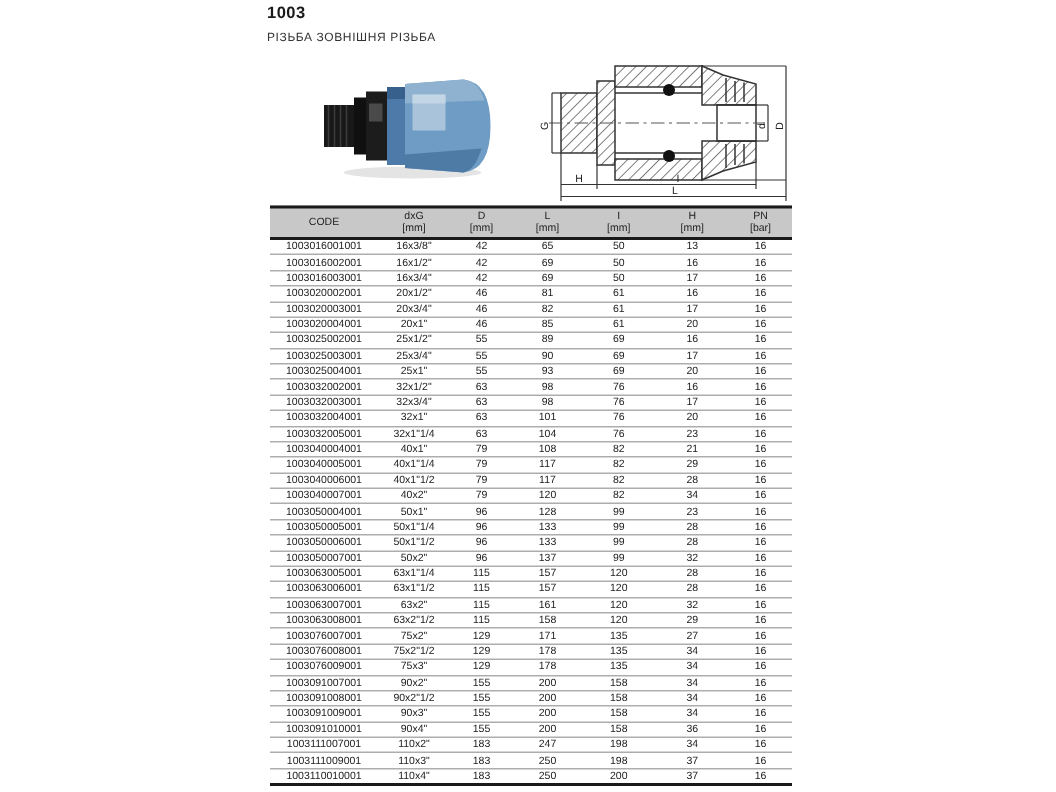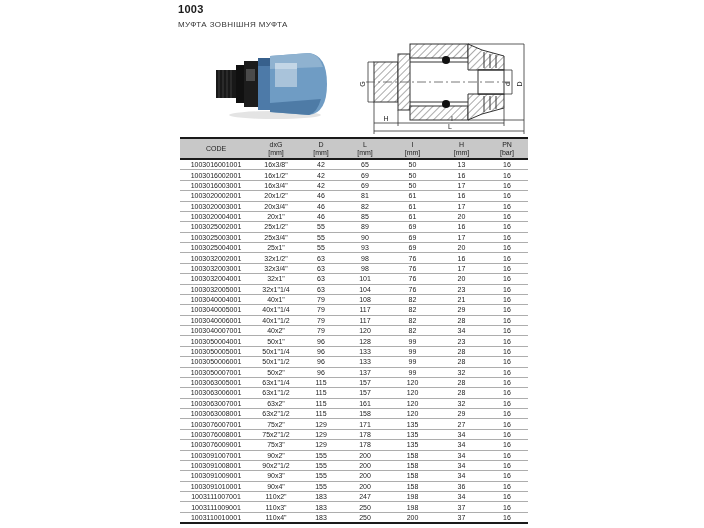--- a/index.html
+++ b/index.html
@@ -42,21 +42,21 @@
   .c4{width:49px} .c5{width:49px} .c6{width:42px}
 
   svg text { font-family:"Liberation Sans", sans-serif; }
 </style>
 </head>
 <body>
 
 <div class="page">
 
   <div class="title">1003</div>
-  <div class="subtitle">МУФТА ЗОВНІШНЯ МУФТА</div>
+  <div class="subtitle">РІЗЬБА ЗОВНІШНЯ РІЗЬБА</div>
 
   <div class="photo">
     <svg width="118" height="78" viewBox="0 0 118 78">
       <ellipse cx="62" cy="70" rx="46" ry="4" fill="#e4e4e4"></ellipse>
 
       <rect x="3" y="25" width="20" height="28" fill="#181818"></rect>
       <g stroke="#3c3c3c" stroke-width="1">
         <line x1="6" y1="25" x2="6" y2="53"></line>
           <line x1="10" y1="25" x2="10" y2="53"></line>
         <line x1="14" y1="25" x2="14" y2="53"></line>

